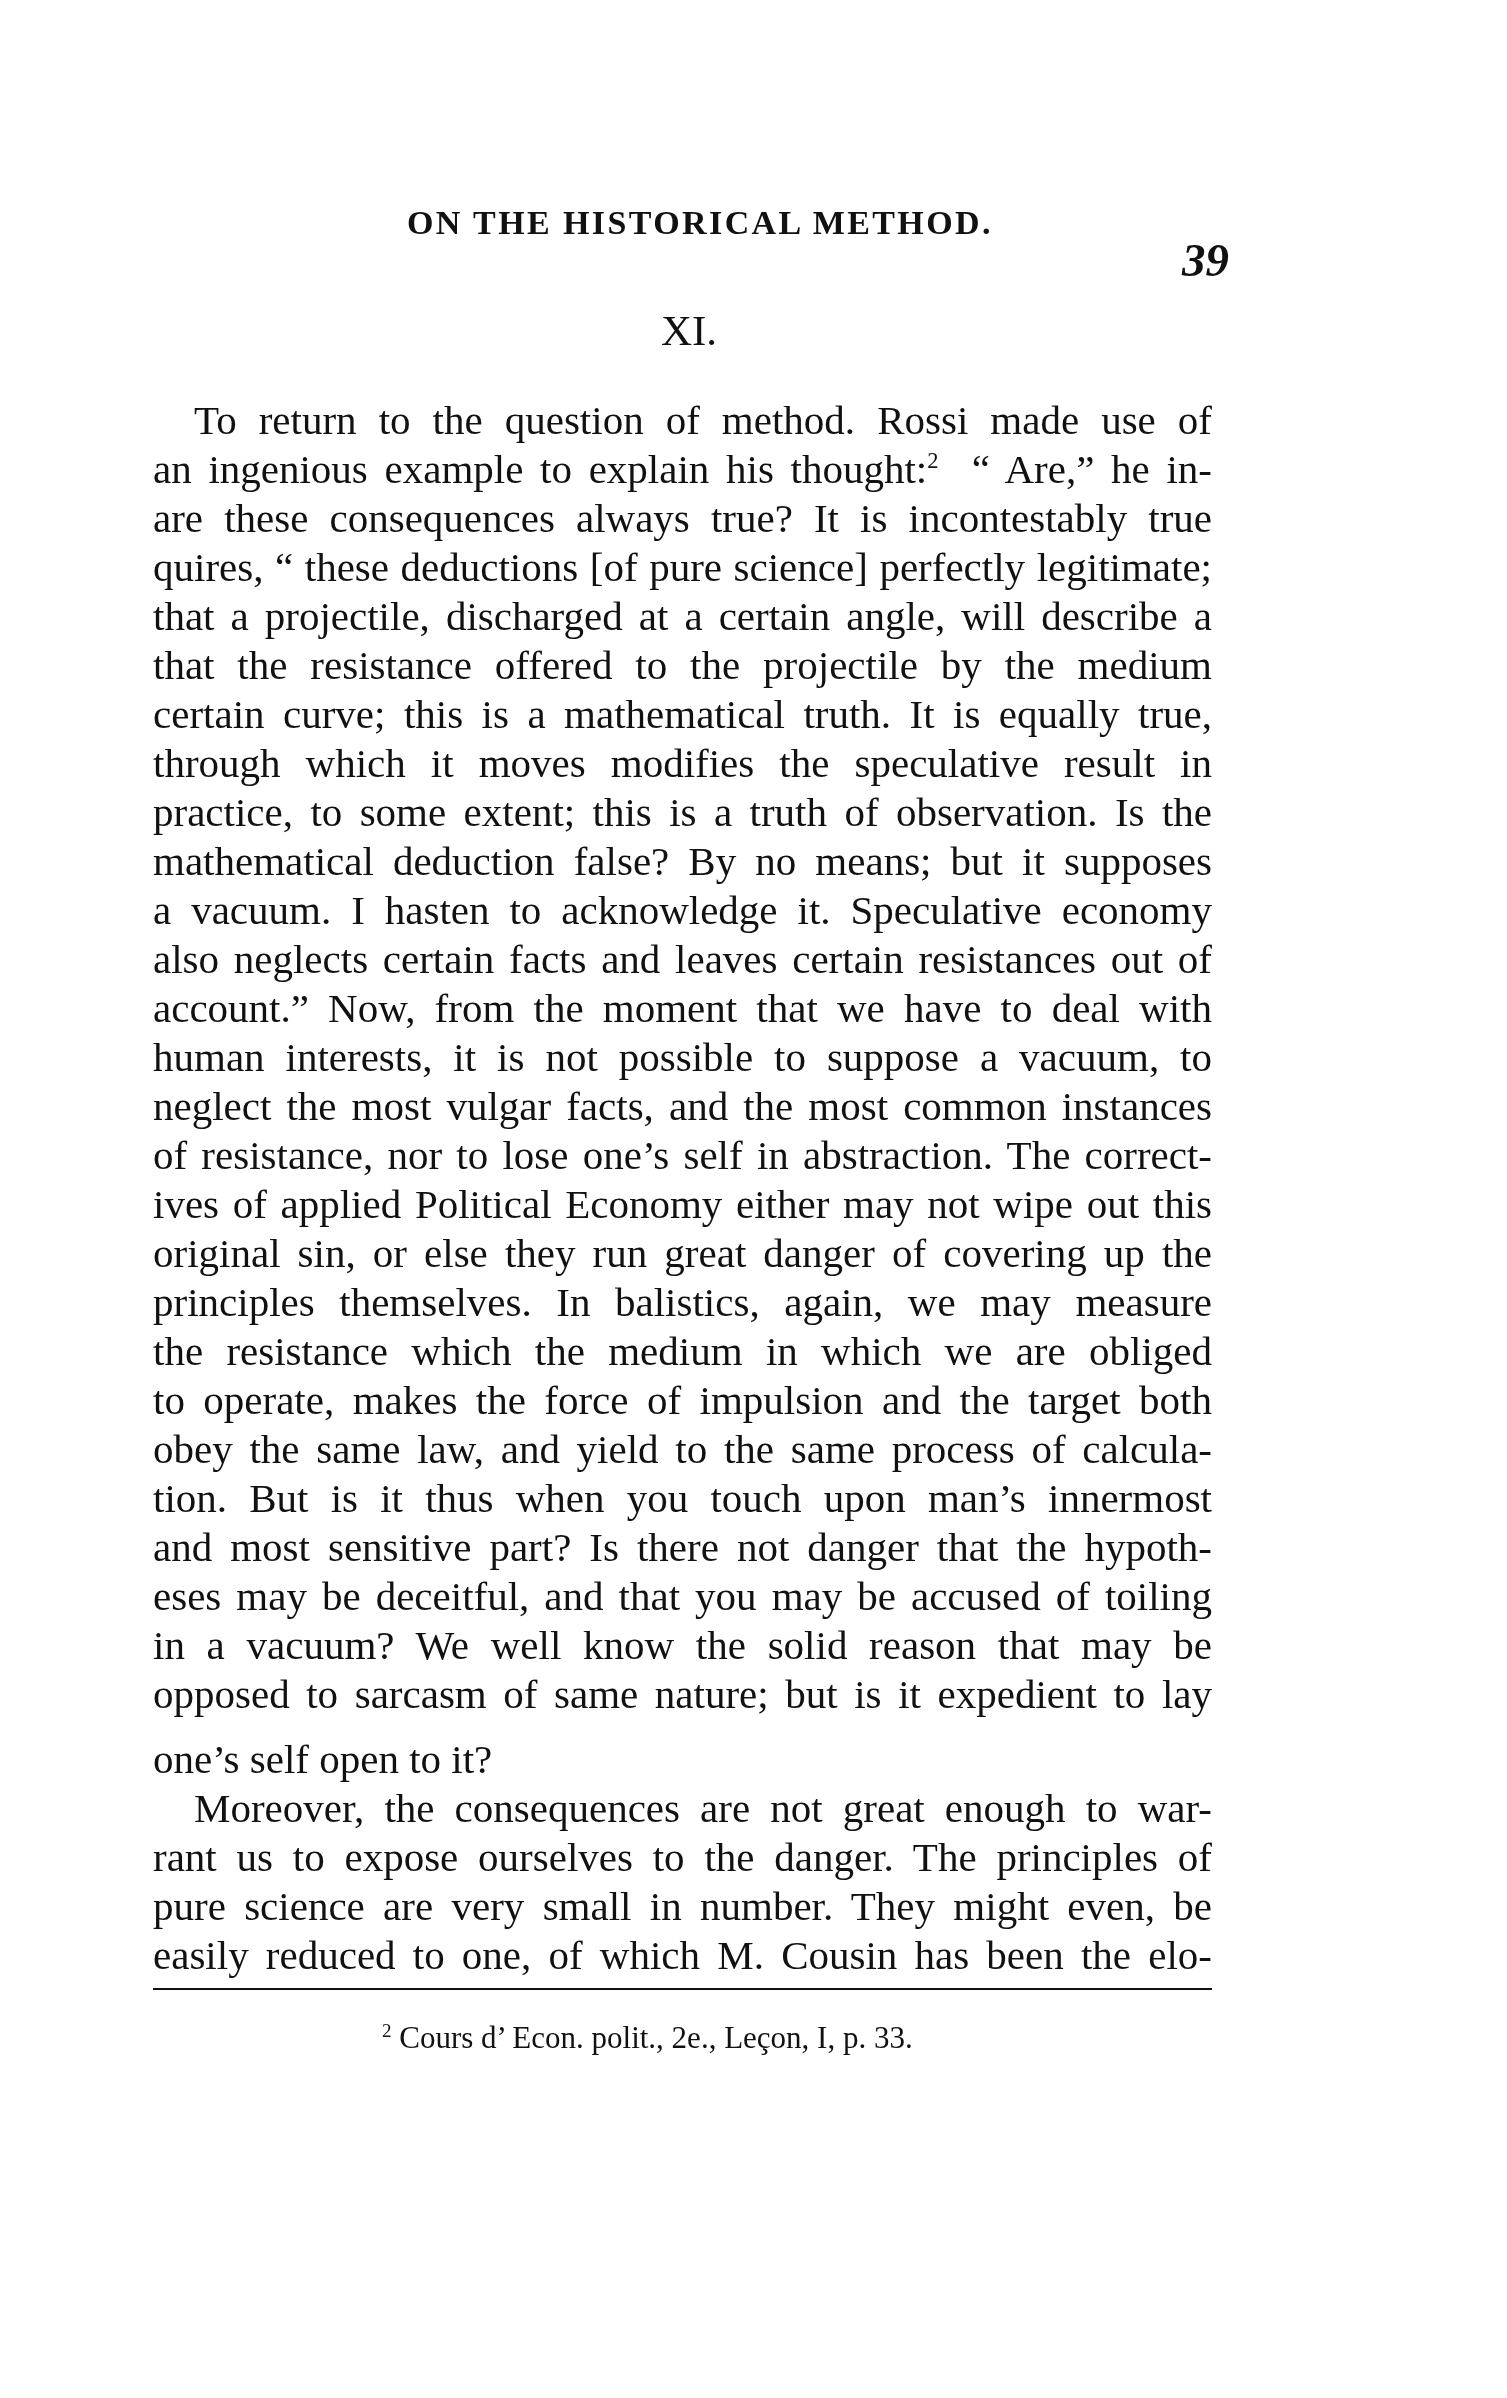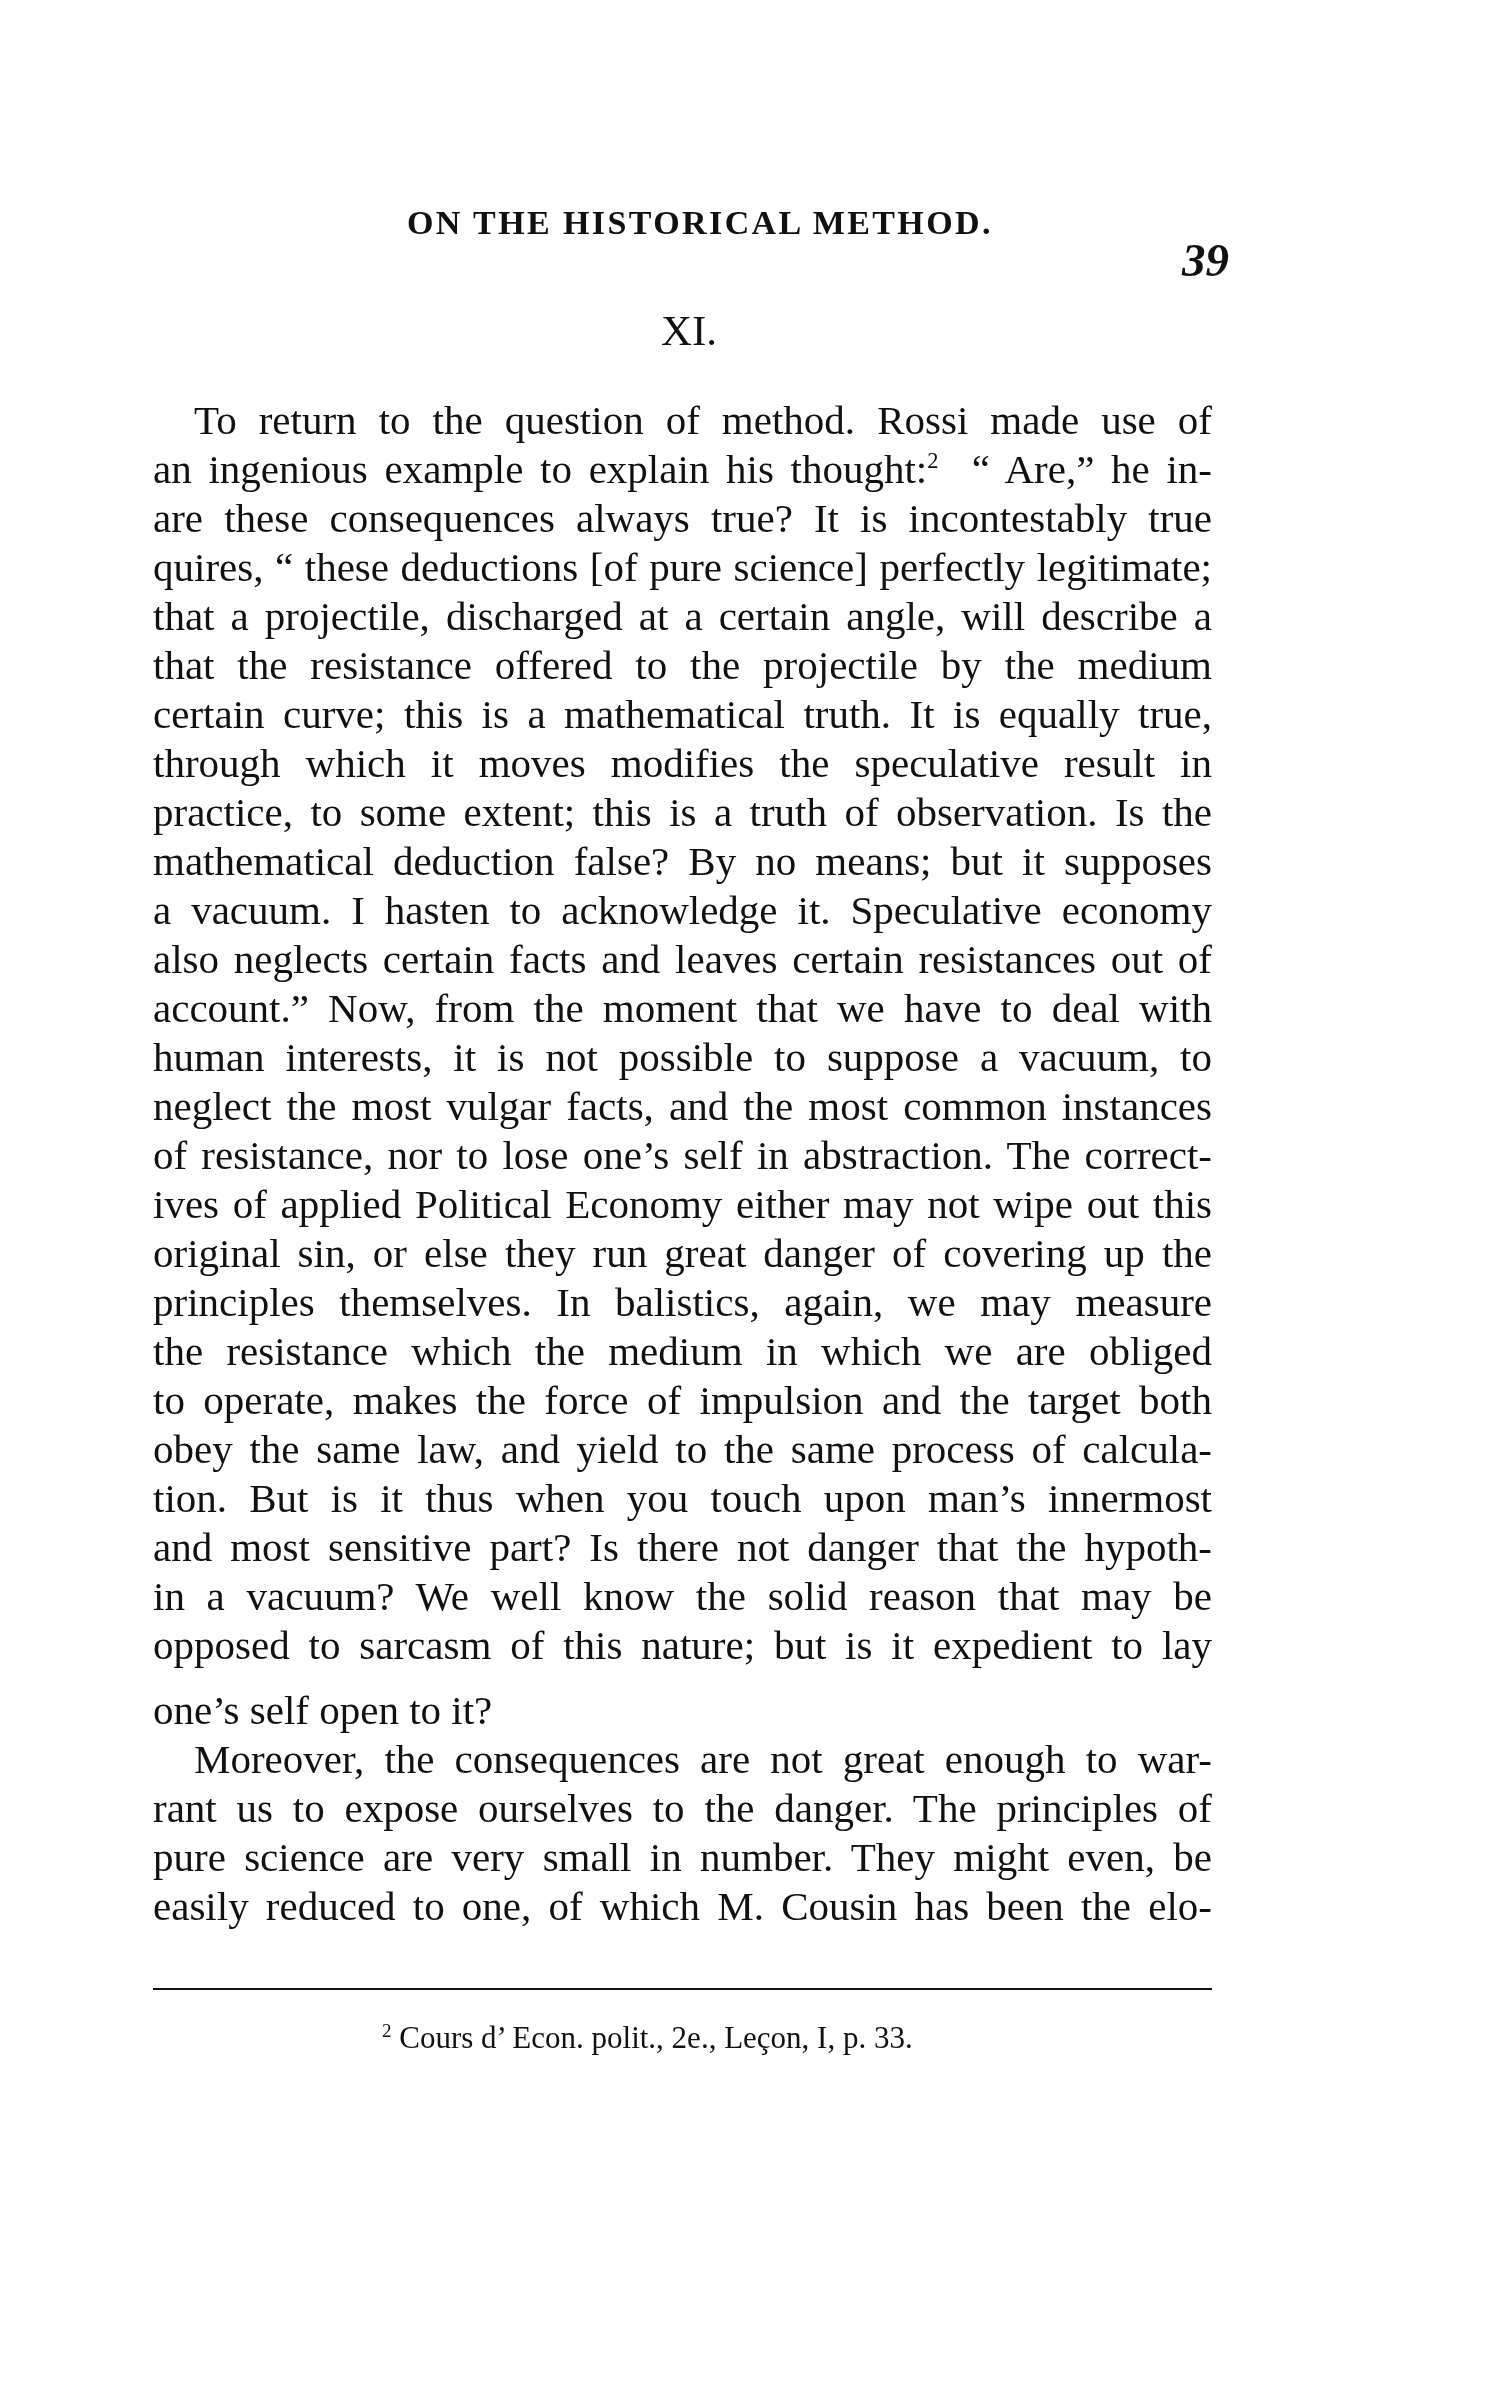--- a/index.html
+++ b/index.html
@@ -45,22 +45,23 @@
     <span class="line">neglect the most vulgar facts, and the most common instances</span>
     <span class="line">of resistance, nor to lose one’s self in abstraction.  The correct-</span>
     <span class="line">ives of applied Political Economy either may not wipe out this</span>
     <span class="line">original sin, or else they run great danger of covering up the</span>
     <span class="line">principles themselves.  In balistics, again, we may measure</span>
     <span class="line">the resistance which the medium in which we are obliged</span>
     <span class="line">to operate, makes the force of impulsion and the target both</span>
     <span class="line">obey the same law, and yield to the same process of calcula-</span>
     <span class="line">tion.  But is it thus when you touch upon man’s innermost</span>
     <span class="line">and most sensitive part?  Is there not danger that the hypoth-</span>
+    <span class="line">eses may be deceitful, and that you may be accused of toiling</span>
     <span class="line">in a vacuum?  We well know the solid reason that may be</span>
-    <span class="line">opposed to sarcasm of this nature; but is it expedient to lay</span>
+    <span class="line">opposed to sarcasm of same nature; but is it expedient to lay</span>
     <span class="line last">one’s self open to it?</span>
     <span class="line indent">Moreover, the consequences are not great enough to war-</span>
     <span class="line">rant us to expose ourselves to the danger.  The principles of</span>
     <span class="line">pure science are very small in number.  They might even, be</span>
     <span class="line">easily reduced to one, of which M. Cousin has been the elo-</span>
   </div>
 
   <div class="footnote-rule"></div>
 
   <div class="footnote">

